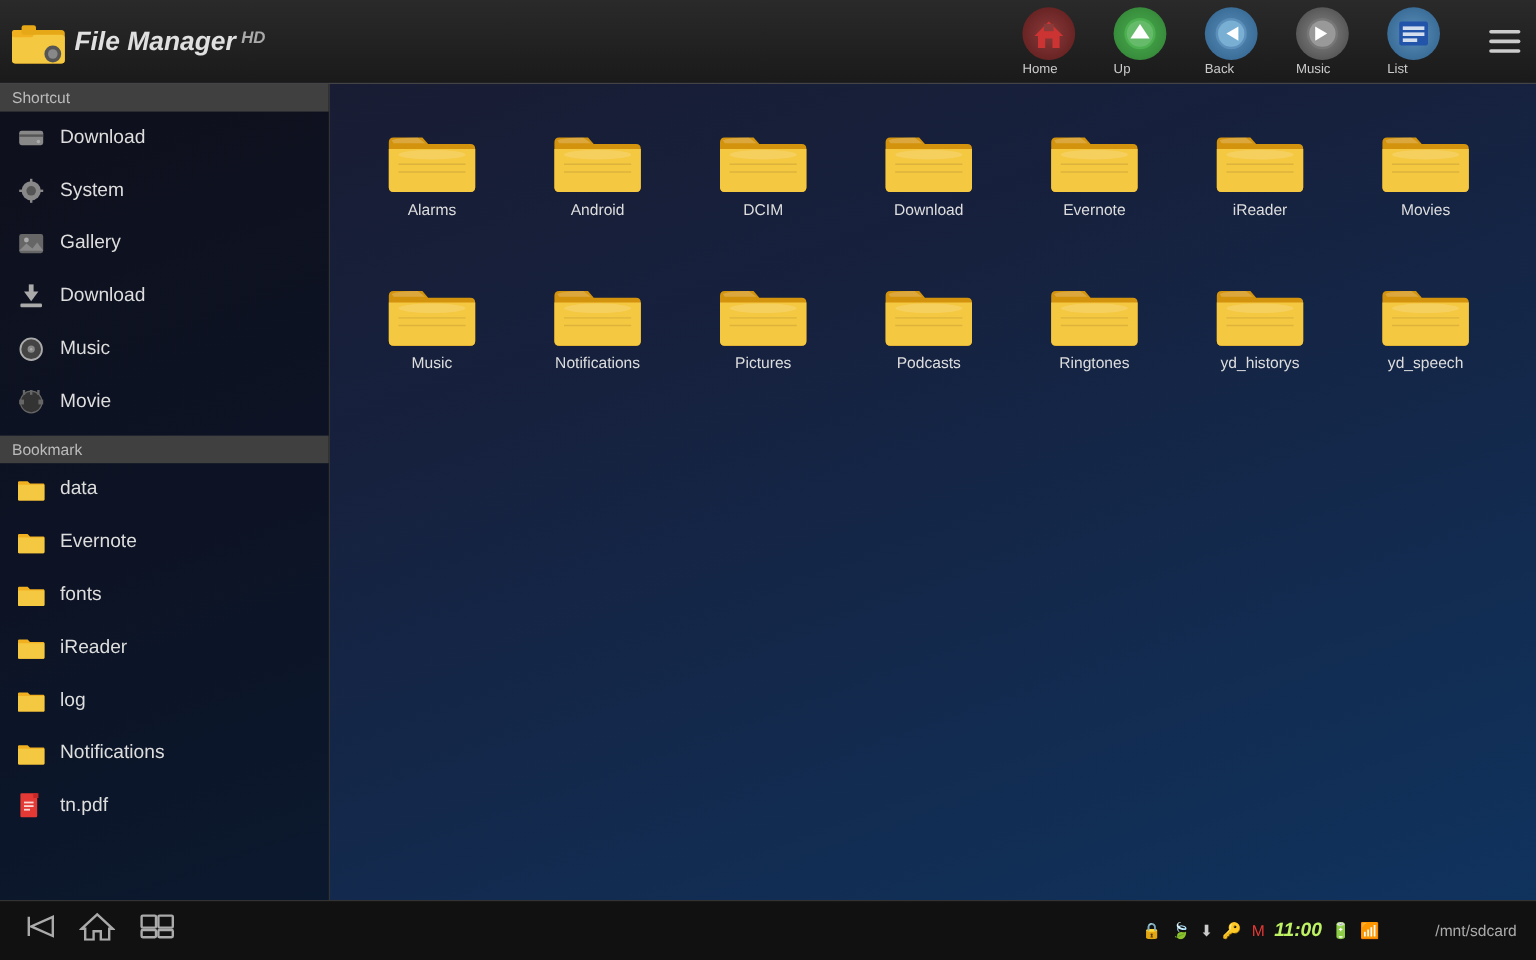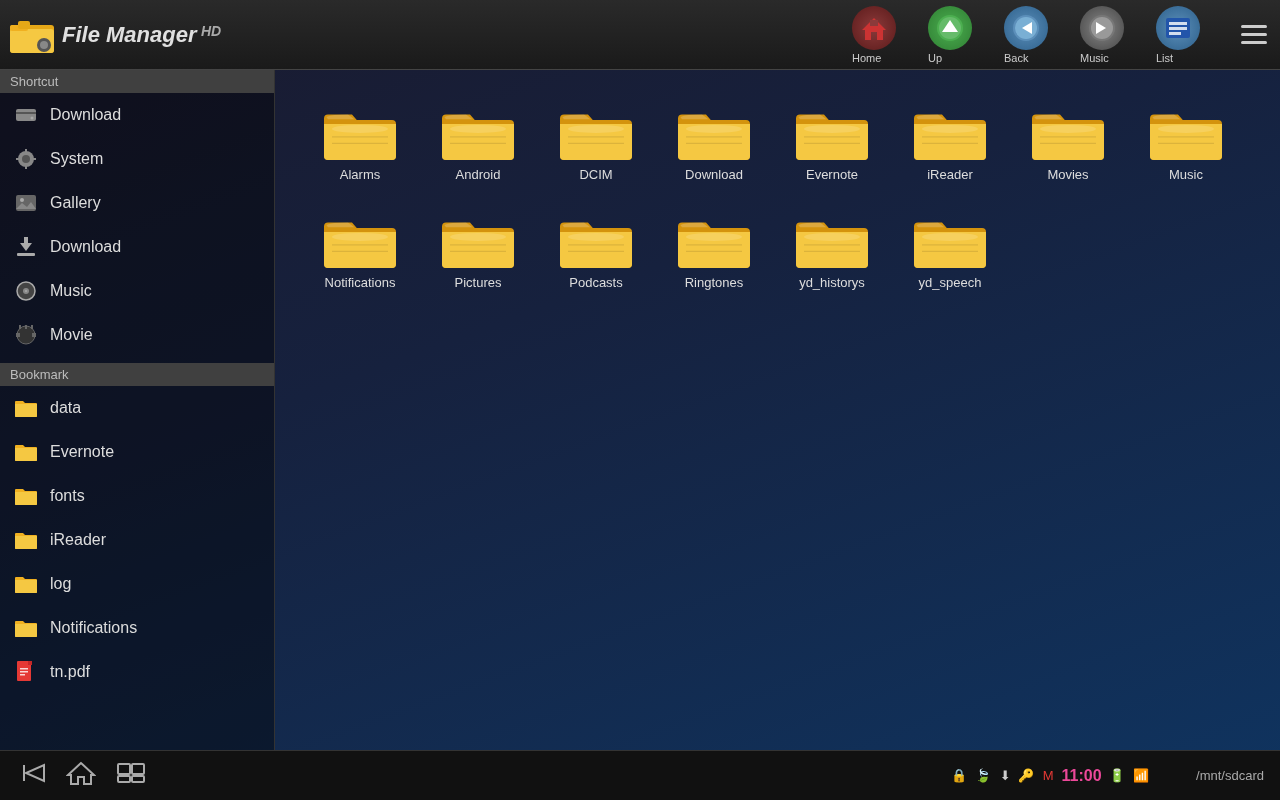--- a/index.html
+++ b/index.html
@@ -134,21 +134,21 @@
 
     
     .folder-grid-area {
       flex: 1;
       padding: 20px 30px;
       overflow-y: auto;
     }
     .folder-grid {
       display: flex;
       flex-wrap: wrap;
-      gap: 8px;
+      gap: 28px;
       align-content: flex-start;
     }
     .folder-item {
       display: flex;
       flex-direction: column;
       align-items: center;
       width: 110px;
       cursor: pointer;
       padding: 8px 4px;
       border-radius: 6px;
@@ -684,18 +684,18 @@
           <rect x="16" y="15" width="12" height="6" rx="1" fill="none" stroke="#aaa" stroke-width="2"></rect>
         </svg>
     </div>
   </div>
   <div class="statusbar-icons">
     <span>🔒</span>
     <span style="color:#4caf50;">🍃</span>
     <span>⬇</span>
     <span>🔑</span>
     <span style="color:#e53935;">M</span>
-    <span style="font-size:16px;font-weight:bold;color:#ec4899;">11:00</span>
+    <span style="font-size:16px;font-weight:bold;color:#bef264;font-style:italic;">11:00</span>
     <span>🔋</span>
     <span>📶</span>
   </div>
   <div class="statusbar-path">/mnt/sdcard</div>
 </div>
 
 </body></html>

